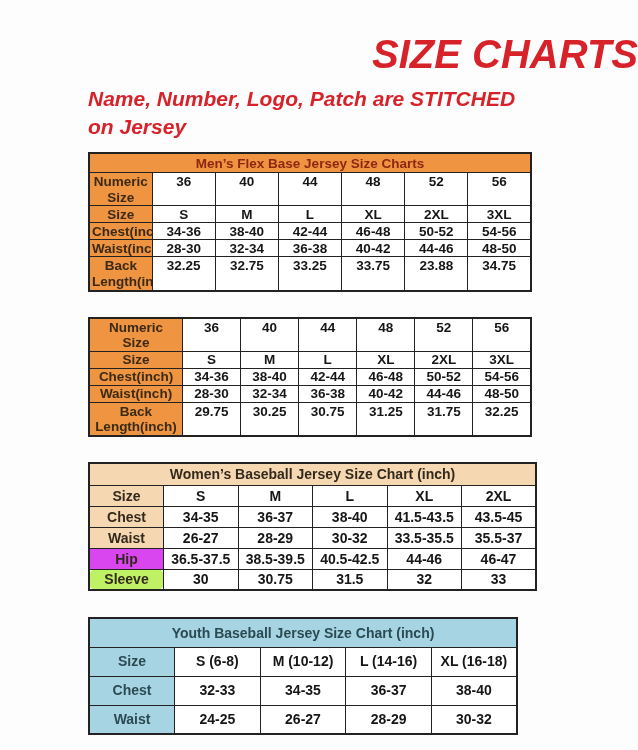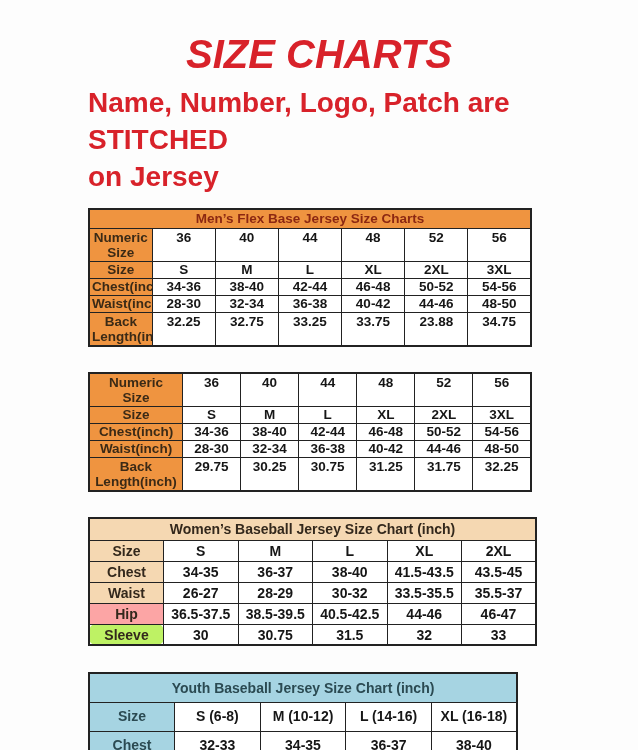--- a/index.html
+++ b/index.html
@@ -11,32 +11,33 @@
     position: relative;
     width: 638px;
     height: 750px;
     background: #fdfdfd;
     margin: 0 auto;
     overflow: hidden;
   }
   .page-title {
     margin: 0;
     padding-top: 32px;
-    text-align: center;
+    text-align: right;
     font-size: 40px;
     font-weight: bold;
     font-style: italic;
     letter-spacing: 0px;
     color: #d8222a;
   }
   .page-subtitle {
     margin: 8px 50px 0 88px;
-    font-size: 28px;
+    font-size: 21px;
     line-height: 1.32;
     font-weight: bold;
+    font-style: italic;
     color: #d8222a;
     white-space: pre-line;
   }
   #tables { margin-top: 12px; }
   table.size-table {
     border-collapse: collapse;
     margin-left: 88px;
     table-layout: fixed;
     border: 2px solid #222;
     background: #fff;
@@ -211,21 +212,21 @@
           </tr>
           <tr class="body-row">
             <th class="row-label" style="background: rgb(245, 216, 178); color: rgb(51, 40, 28);">Waist</th>
             <td class="size-cell">26-27</td>
             <td class="size-cell">28-29</td>
             <td class="size-cell">30-32</td>
             <td class="size-cell">33.5-35.5</td>
             <td class="size-cell">35.5-37</td>
           </tr>
           <tr class="body-row">
-            <th class="row-label" style="background: #fca5a5; color: rgb(51, 40, 28);">Hip</th>
+            <th class="row-label" style="background: #d946ef; color: rgb(51, 40, 28);">Hip</th>
             <td class="size-cell">36.5-37.5</td>
             <td class="size-cell">38.5-39.5</td>
             <td class="size-cell">40.5-42.5</td>
             <td class="size-cell">44-46</td>
             <td class="size-cell">46-47</td>
           </tr>
           <tr class="body-row">
             <th class="row-label" style="background: #bef264; color: rgb(51, 40, 28); border-radius: 7px;">Sleeve</th>
             <td class="size-cell">30</td>
             <td class="size-cell">30.75</td>

